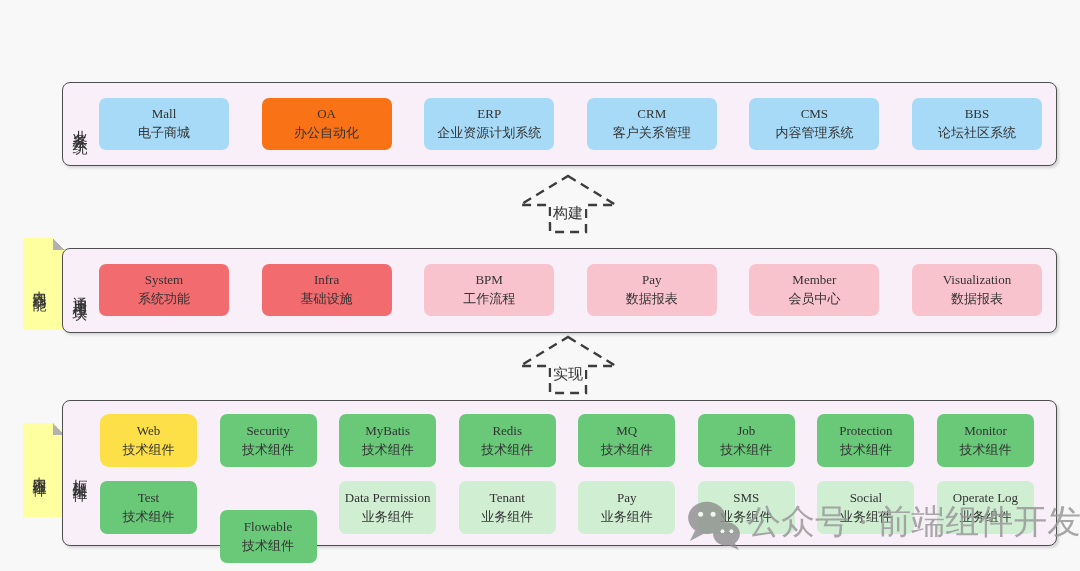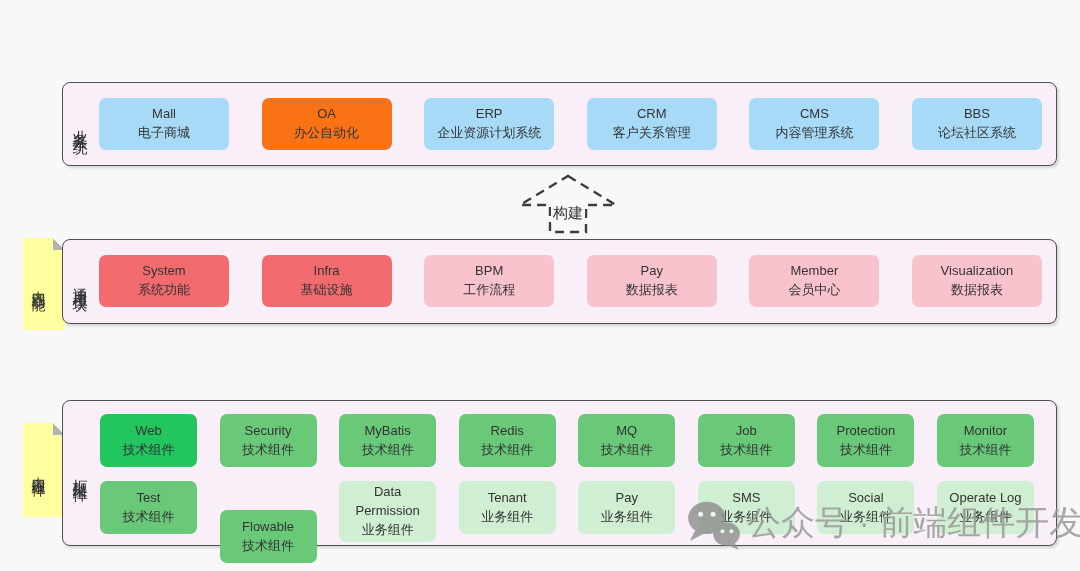--- a/index.html
+++ b/index.html
@@ -2,31 +2,31 @@
 <html><head>
 <meta charset="utf-8">
 <style>
   html,body{margin:0;padding:0;}
   body{
     width:1080px;height:571px;position:relative;overflow:hidden;
     background:#f8f8f8;
     font-family:"Liberation Sans","DejaVu Sans",sans-serif;
     color:#333;
   }
-  .stage{position:absolute;inset:0;}
+  .stage{position:absolute;inset:0;font-family:Liberation Serif, serif;}
   
   .section{
     position:absolute;left:62px;width:995px;
     background:#f8eff8;
     border:1.6px solid #4f4f4f;border-radius:8px;
     box-shadow:2px 2px 3px rgba(0,0,0,0.14);
     z-index:2;box-sizing:border-box;
   }
   .sec-business{top:82px;height:84px;}
-  .sec-common{top:239px;height:85px;}
+  .sec-common{top:248px;height:85px;}
   .sec-framework{top:400px;height:146px;}
   .v-label{
     position:absolute;left:7px;top:50%;transform:translateY(-50%);
     writing-mode:vertical-rl;text-orientation:upright;
     font-size:15px;letter-spacing:3px;color:#333;white-space:nowrap;
   }
   .boxrow{
     position:absolute;left:36px;right:14px;top:15px;
     display:flex;justify-content:space-between;
   }
@@ -156,25 +156,31 @@
           <div>Member</div>
           <div>会员中心</div>
         </div>
         <div class="box" style="background: rgb(249, 195, 206);">
           <div>Visualization</div>
           <div>数据报表</div>
         </div>
       </div>
   </div>
 
+  <div class="arrow arrow-implement">
+    <svg viewBox="0 0 110 64">
+      <path d="M55 4 L103 33 L73 33 L73 60 L37 60 L37 33 L7 33 Z" fill="none" stroke="#3d3d3d" stroke-width="2.4" stroke-dasharray="9 6"></path>
+    </svg>
+    <div class="arrow-label">实现</div>
+  </div>
 
   <div class="section sec-framework">
     <div class="v-label">框架组件</div>
     <div class="gridrow row1">
-        <div class="box" style="background: #22c55e;">
+        <div class="box" style="background: #fde047; border-radius: 9px;">
           <div>Web</div>
           <div>技术组件</div>
         </div>
         <div class="box" style="background: rgb(105, 201, 121);">
           <div>Security</div>
           <div>技术组件</div>
         </div>
         <div class="box" style="background: rgb(105, 201, 121);">
           <div>MyBatis</div>
           <div>技术组件</div>

